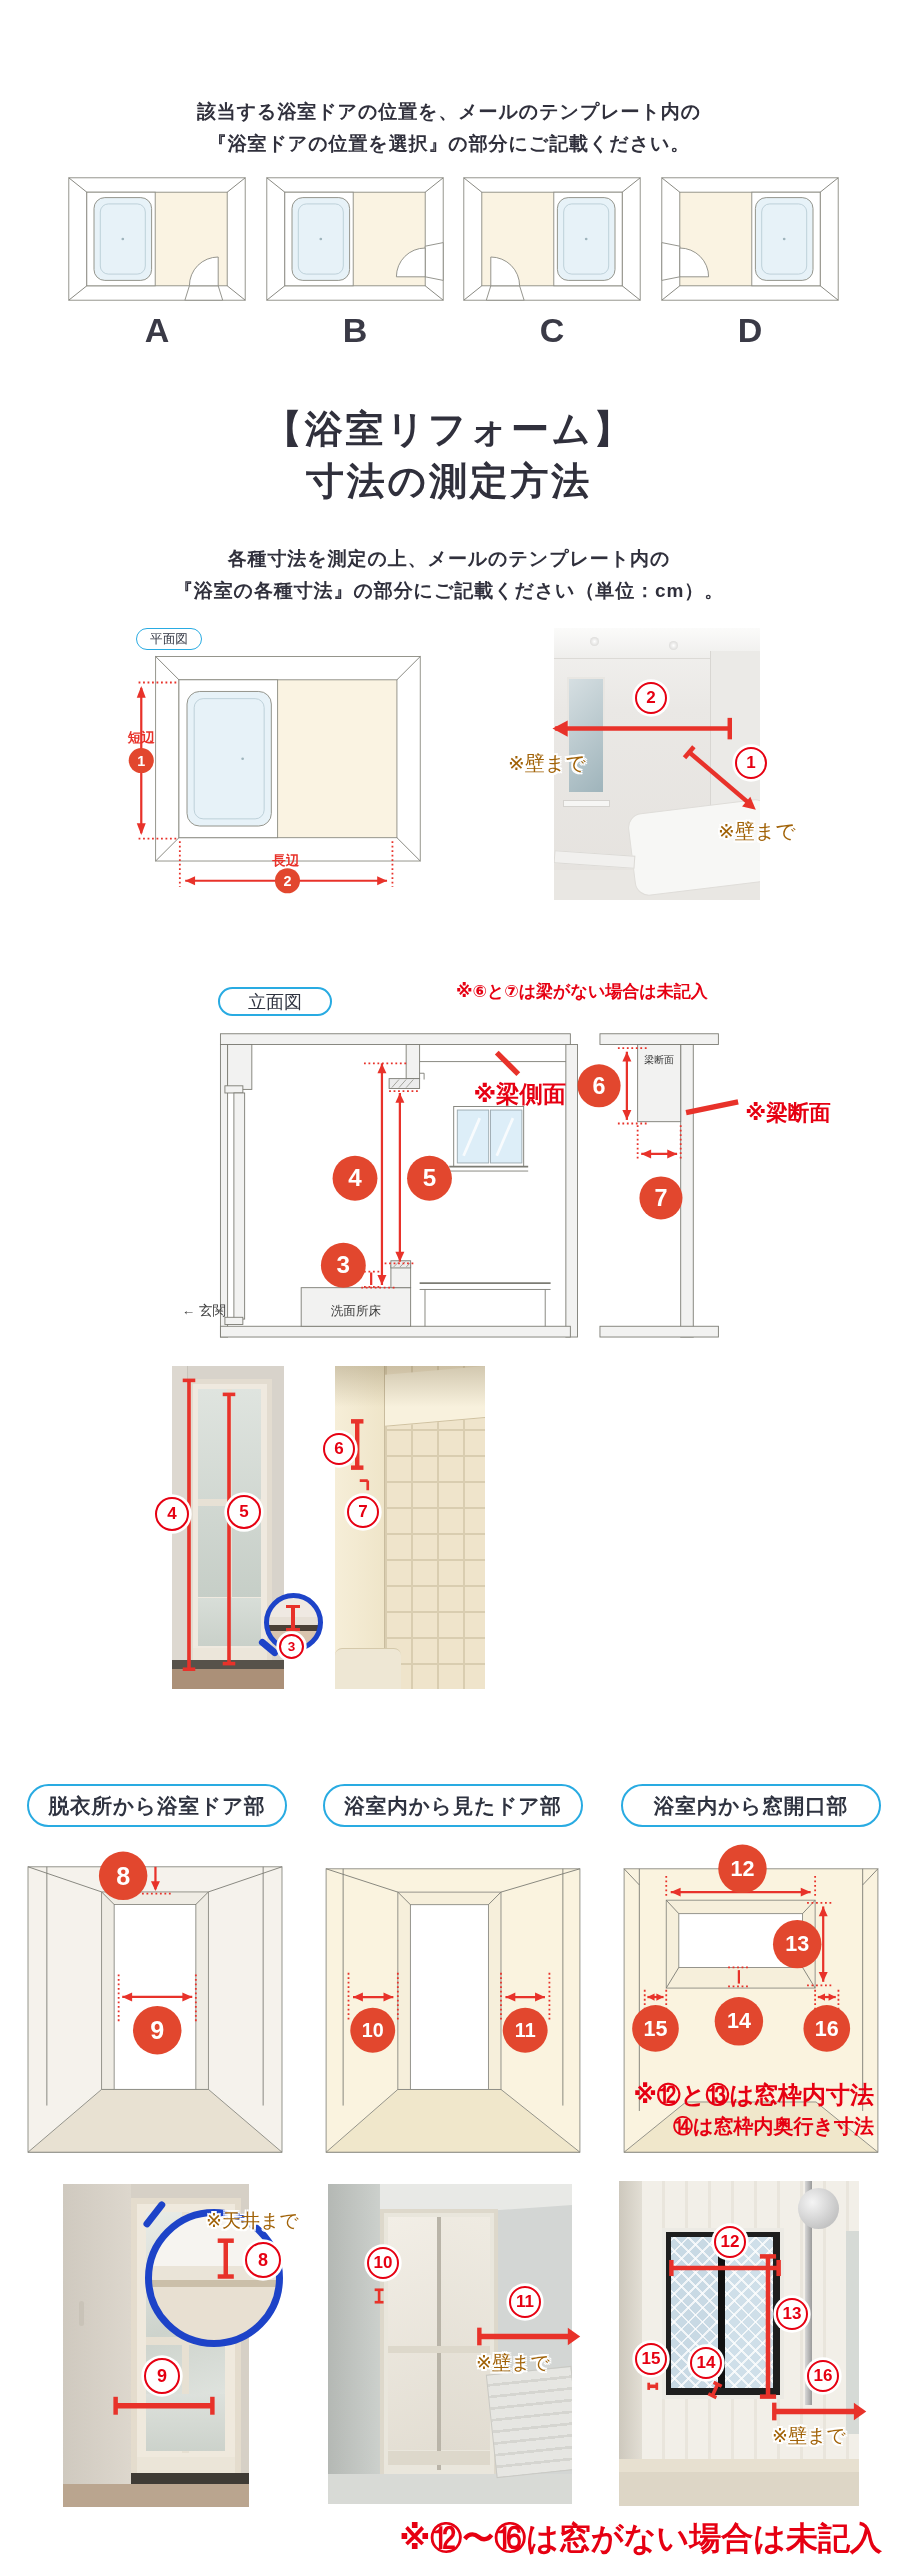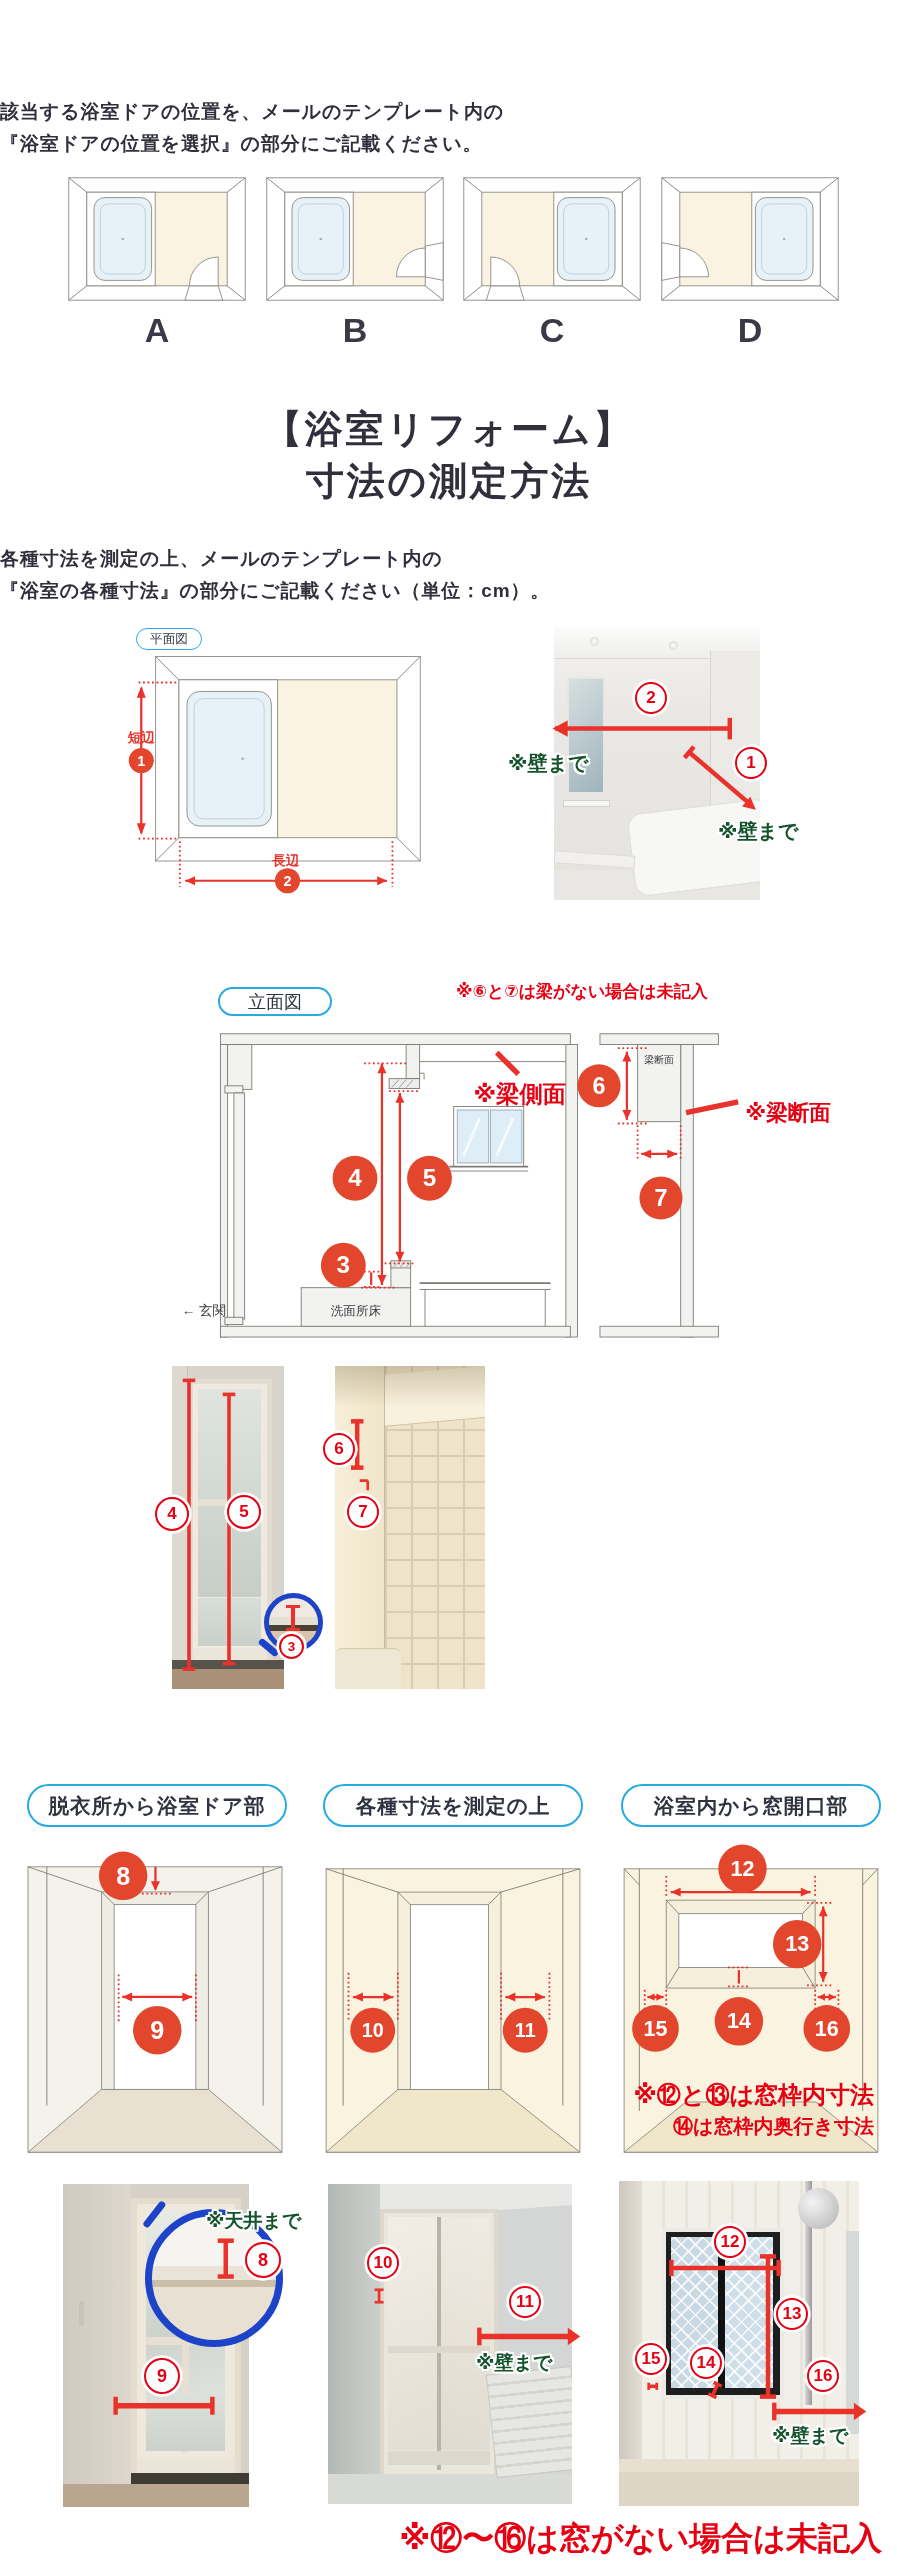--- a/index.html
+++ b/index.html
@@ -1,25 +1,25 @@
 <!DOCTYPE html>
 <html style="font-size:14.4px"><head>
 <meta charset="utf-8">
 <style>
 *{margin:0;padding:0;box-sizing:border-box}
 body{background:#fff;font-family:"Liberation Sans","DejaVu Sans",sans-serif;color:#30303c}
 .canvas{position:relative;width:898px;height:2576px;margin:0 auto;background:#fff}
 .abs{position:absolute}
 .ttl{width:100%;text-align:center;font-weight:bold;font-size:38px;letter-spacing:2.7px;color:#30303c}
-.sub{width:100%;text-align:left;font-weight:bold;font-size:19px;letter-spacing:0.9px;color:#30303c}
+.sub{width:100%;text-align:center;font-weight:bold;font-size:19px;letter-spacing:0.9px;color:#30303c}
 .opt-label{text-align:center;font-weight:bold;font-size:34px;color:#3a3a46;font-stretch:condensed}
 .badge{display:flex;align-items:center;justify-content:center;border:1.8px solid #29abe2;border-radius:11.7px;background:#fff;font-weight:normal;color:#2f3340}
 .pill{display:flex;align-items:center;justify-content:center;border:2.7px solid #29abe2;border-radius:21.5px;background:#fff;font-weight:bold;color:#2f3340;font-size:20.6px;letter-spacing:0.9px}
 .rednote{color:#e60012;font-weight:bold;white-space:nowrap}
-.wnote{color:#14532d;font-weight:bold;white-space:nowrap;
+.wnote{color:#a16207;font-weight:normal;white-space:nowrap;
  text-shadow:-1.8px -1.8px 0 #fff,1.8px -1.8px 0 #fff,-1.8px 1.8px 0 #fff,1.8px 1.8px 0 #fff,0 -1.8px 0 #fff,0 1.8px 0 #fff,-1.8px 0 0 #fff,1.8px 0 0 #fff}
 .pm{position:absolute;display:flex;align-items:center;justify-content:center;background:#fff;
  border:2.7px solid #e60012;border-radius:50%;color:#e60012;font-weight:bold;
  width:32px;height:32px;font-size:17px;box-shadow:0 0 0 2.7px #fff}
 .photo{position:absolute;overflow:hidden}
 .ann{position:absolute;overflow:visible}
 svg{overflow:visible;display:block}
 .ln{stroke:#7c7c74;fill:none}
 .st{fill:#f2f2f1;stroke:#7c7c74}
 .bg1{fill:#faf3e2;stroke:#8a8a80}
@@ -358,21 +358,21 @@
       <span>6</span>
     </div>
   <svg class="ann" style="left:357px;top:1477px" width="14.4" height="16" viewBox="0 0 16 18">
     <path d="M3,4 H12 M12,4 V15" stroke="#e8322a" stroke-width="3" fill="none"></path>
   </svg>
   <div class="pm" style="left:347px;top:1496px">
       <span>7</span>
     </div>
 
   <div class="abs pill" style="left:27px;top:1784px;width:260px;height:43px">脱衣所から浴室ドア部</div>
-  <div class="abs pill" style="left:323px;top:1784px;width:260px;height:43px">各種寸法を測定の上</div>
+  <div class="abs pill" style="left:323px;top:1784px;width:260px;height:43px">浴室内から見たドア部</div>
   <div class="abs pill" style="left:621px;top:1784px;width:260px;height:43px">浴室内から窓開口部</div>
 
   <svg class="abs" style="left:27px;top:1865px" viewBox="0 0 285 322" width="256" height="289">
     <g>
       <rect x="1" y="2" width="283" height="318" fill="#f5f2ec" stroke="#8a8a82"></rect>
       <line x1="22" y1="2" x2="22" y2="268" class="ln"></line>
       <line x1="263" y1="2" x2="263" y2="268" class="ln"></line>
       <line x1="1" y1="2" x2="83" y2="30" class="ln"></line>
       <line x1="284" y1="2" x2="202" y2="30" class="ln"></line>
       <polygon points="1,320 83,250 202,250 284,320" fill="#e8e1d2" stroke="#8a8a82"></polygon>

